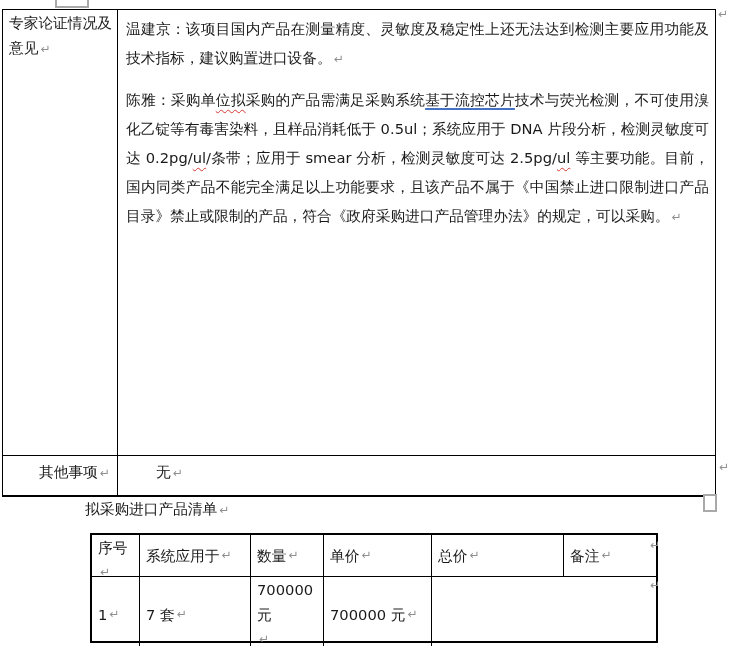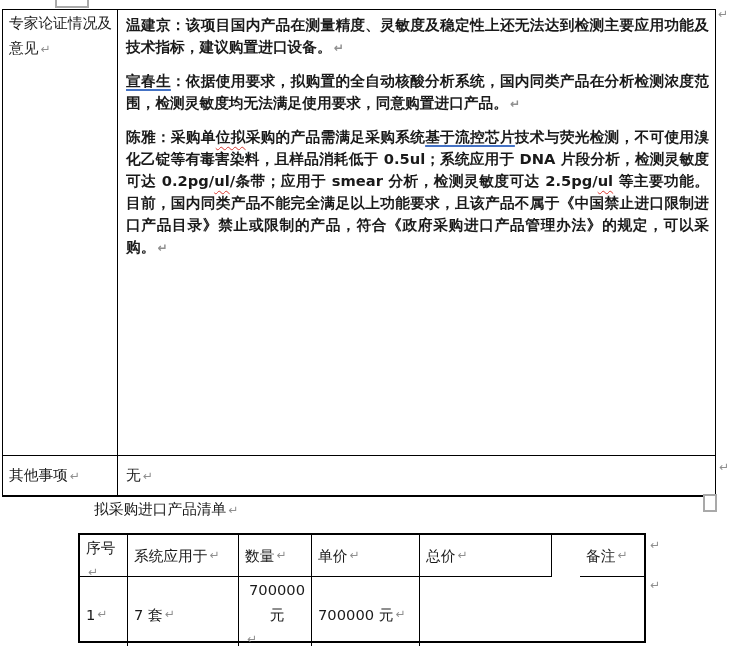--- a/index.html
+++ b/index.html
@@ -29,22 +29,22 @@
     background: #fff;
   }
   .mcell { overflow: hidden; }
   .mcell.colA { border-right: 1.5px solid #000; }
   .mcell.row1 { border-bottom: 1.5px solid #000; }
   .label-cell {
     display: flex; align-items: flex-start;
     padding-left: 6px; line-height: 25px;
   }
   .opinion-cell { padding: 4px 6px 0 8px; }
-  .opinion-cell p { line-height: 22px; margin-bottom: 11px; text-align: justify; font-weight: bold; }
-  .other-label-cell, .other-value-cell { padding-top: 5px; line-height: 28px; }
+  .opinion-cell p { line-height: 29px; margin-bottom: 11px; text-align: justify; }
+  .other-label-cell, .other-value-cell { padding-top: 5px; line-height: 22px; margin-left: 30px; }
   .other-label-cell { padding-left: 6px; }
   .other-value-cell { padding-left: 8px; }
 
   .u-blue {
     text-decoration: underline;
     text-decoration-color: #4472C4;
     text-decoration-thickness: 1.5px;
     text-underline-offset: 3px;
   }
   .u-red {
@@ -52,41 +52,40 @@
     text-underline-offset: 4px;
   }
 
   .pilcrow {
     color: #8f8f8f; font-size: 12px; margin-left: 2px;
     font-family: "DejaVu Sans", sans-serif;
   }
   .float-pilcrow { position: absolute; color: #8f8f8f; font-size: 12px; }
 
   
-  .list-title { position: absolute; left: 94px; top: 499px; line-height: 20px; }
+  .list-title { position: absolute; left: 85px; top: 499px; line-height: 20px; }
 
   
   .ptable {
-    position: absolute; left: 78px; top: 533px;
+    position: absolute; left: 90px; top: 533px;
     width: 568px; height: 110px;
     border: 2px solid #000;
     display: grid;
     grid-template-rows: 42px 1fr;
     background: #fff;
-    text-align: center;
   }
   .prow { display: grid; grid-template-columns: 48px 111px 73px 108px 132px 1fr; }
   .prow.phead .pcell { border-bottom: 1.5px solid #000; }
   .pcell {
     border-right: 1.5px solid #000;
     padding: 0 2px 0 6px;
     display: flex; align-items: center; flex-wrap: wrap;
     line-height: 25px; overflow: hidden;
   }
-  .pcell:last-child { border-right: none; margin-left: 28px; }
+  .pcell:last-child { border-right: none; }
   .pcell .wrapspan { display: inline; }
 
   
   .resize-handle {
     position: absolute; left: 703px; top: 494px;
     width: 14px; height: 18px;
     border: 2px solid #a9a9a9; background: #fff;
   }
 </style>
 </head>
@@ -97,21 +96,20 @@
 <span class="float-pilcrow" style="left:718px; top:7px;">↵</span>
 
 <div class="main-table">
   <div class="mcell colA row1 label-cell">
     <div>
       <span>专家论证情况及意见</span><span class="pilcrow">↵</span>
     </div>
   </div>
   <div class="mcell row1 opinion-cell">
     <p><span>温建京：该项目国内产品在测量精度、灵敏度及稳定性上还无法达到检测主要应用功能及技术指标，建议购置进口设备。</span><span class="pilcrow">↵</span></p>
-    <p><span class="u-blue">宣春生</span><span>：依据使用要求，拟购置的全自动核酸分析系统，国内同类产品在分析检测浓度范围，检测灵敏度均无法满足使用要求，同意购置进口产品。</span><span class="pilcrow">↵</span></p>
     <p><span>陈雅：采购单</span><span class="u-red">位拟</span><span>采购的产品需满足采购系统</span><span class="u-blue">基于流控芯片</span><span>技术与荧光检测，不可使用溴化乙锭等有毒害染料，且样品消耗低于 0.5ul；系统应用于 DNA 片段分析，检测灵敏度可达 0.2pg/</span><span class="u-red">ul</span><span>/条带；应用于 smear 分析，检测灵敏度可达 2.5pg/</span><span class="u-red">ul</span><span> 等主要功能。目前，国内同类产品不能完全满足以上功能要求，且该产品不属于《中国禁止进口限制进口产品目录》禁止或限制的产品，符合《政府采购进口产品管理办法》的规定，可以采购。</span><span class="pilcrow">↵</span></p>
   </div>
   <div class="mcell colA other-label-cell">
     <span>其他事项</span><span class="pilcrow">↵</span>
   </div>
   <div class="mcell other-value-cell">
     <span>无</span><span class="pilcrow">↵</span>
   </div>
 </div>
 

